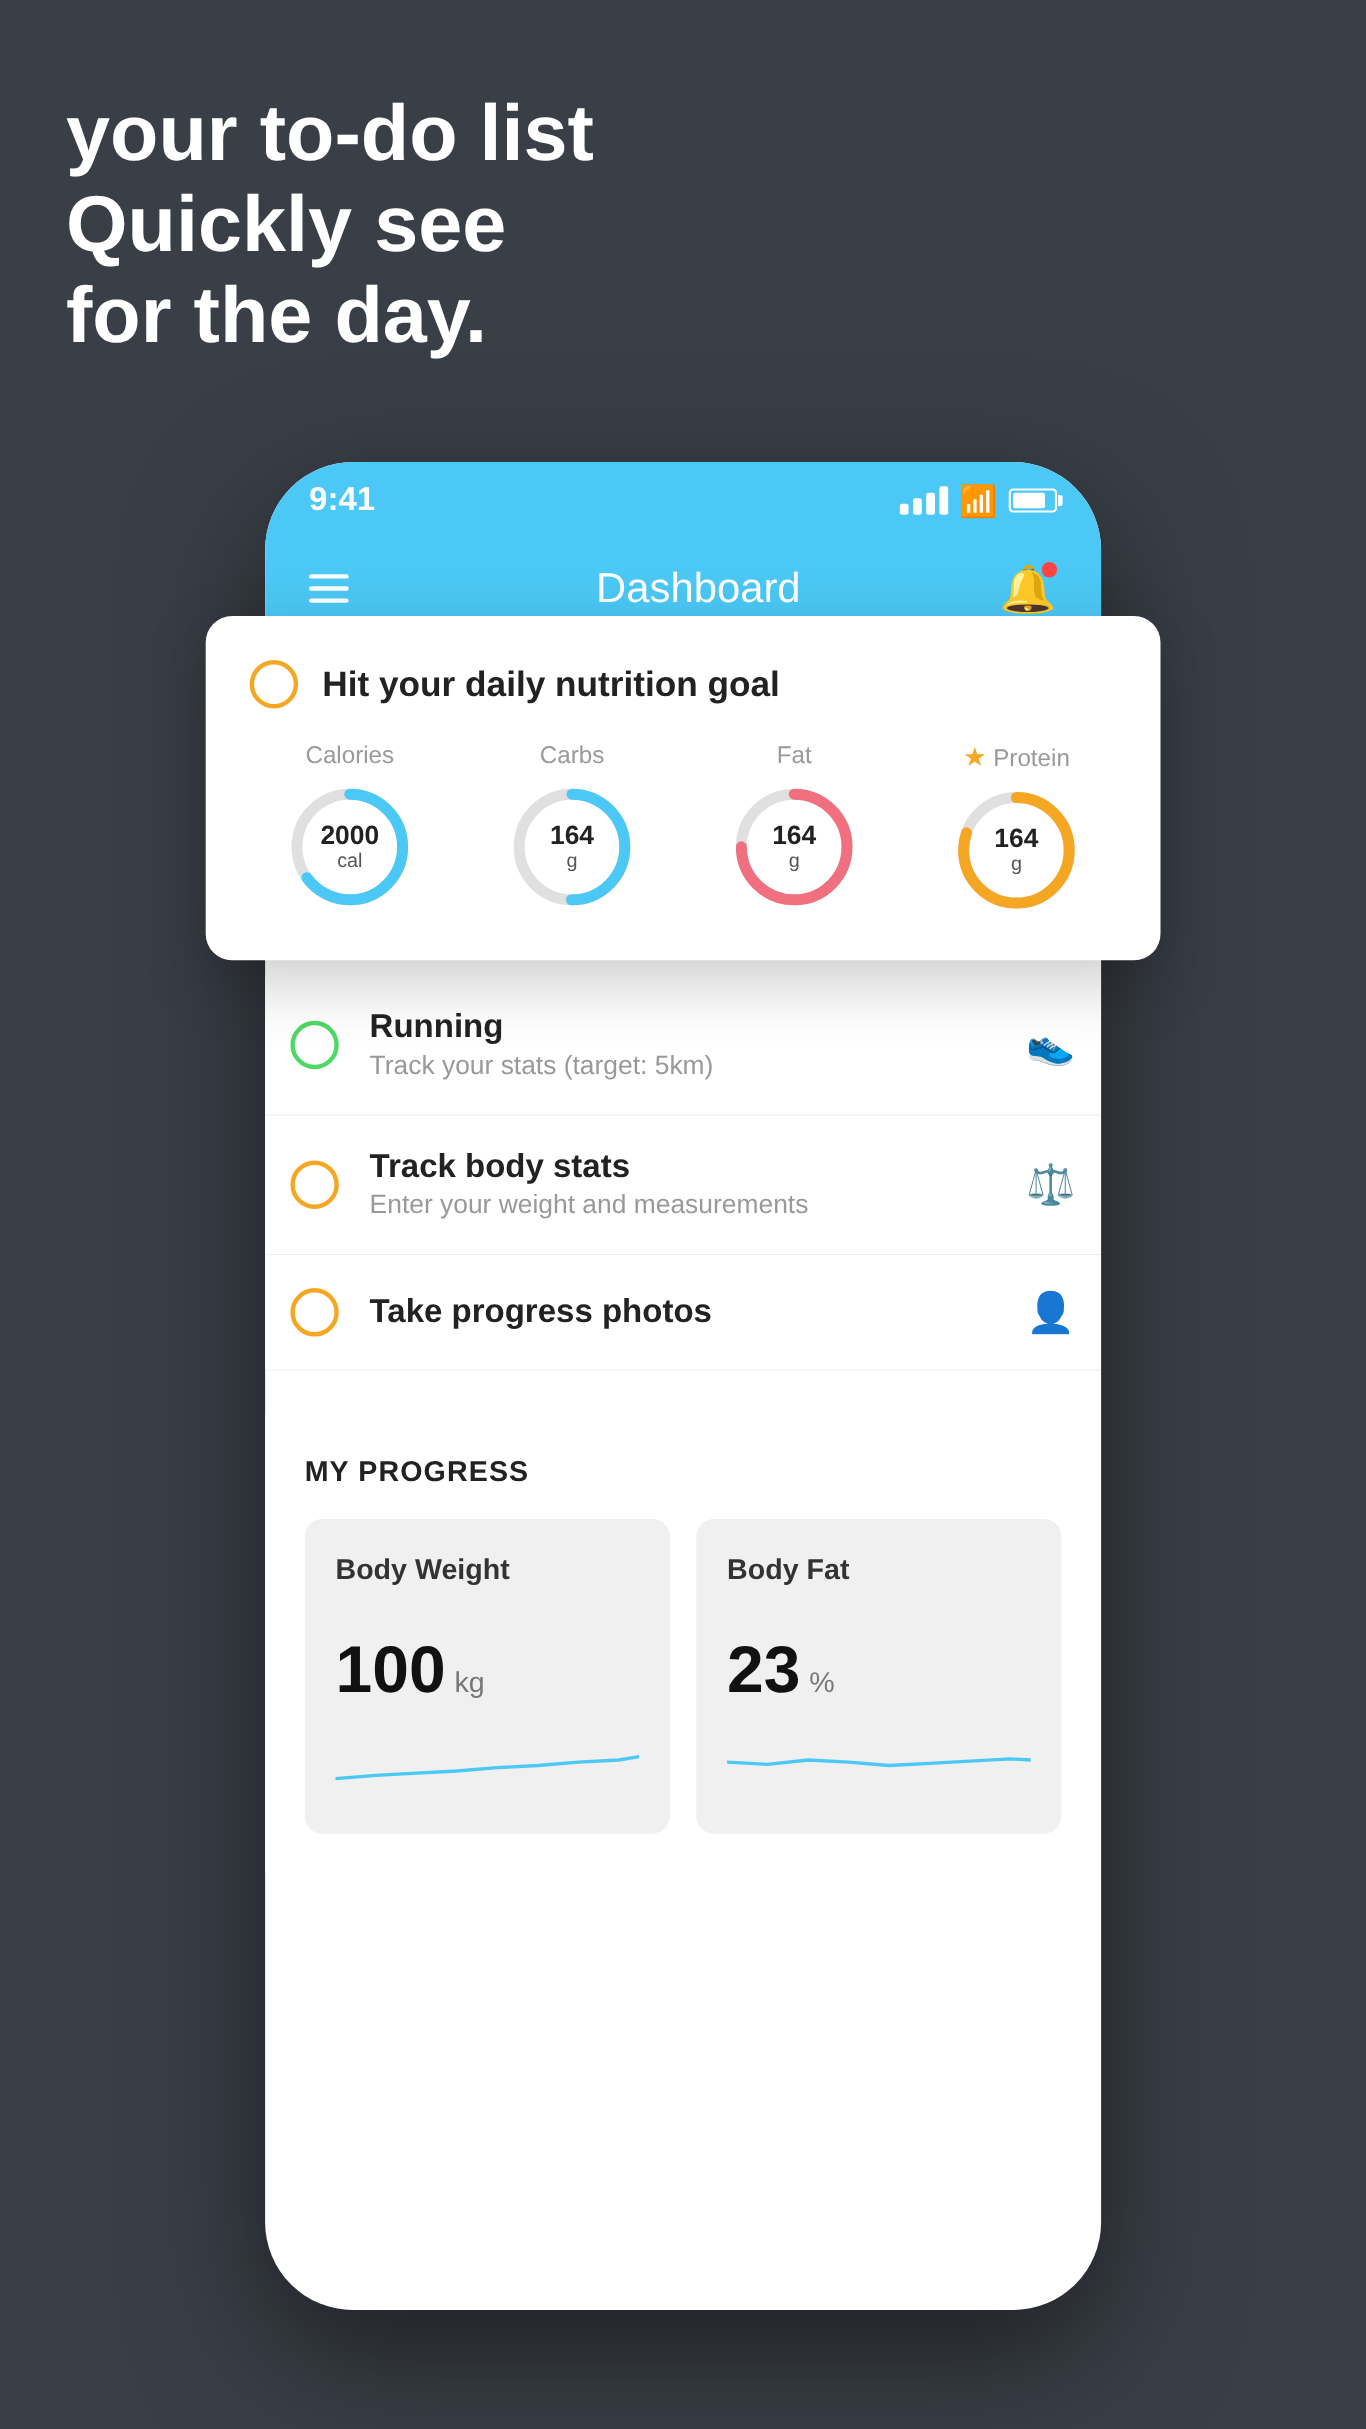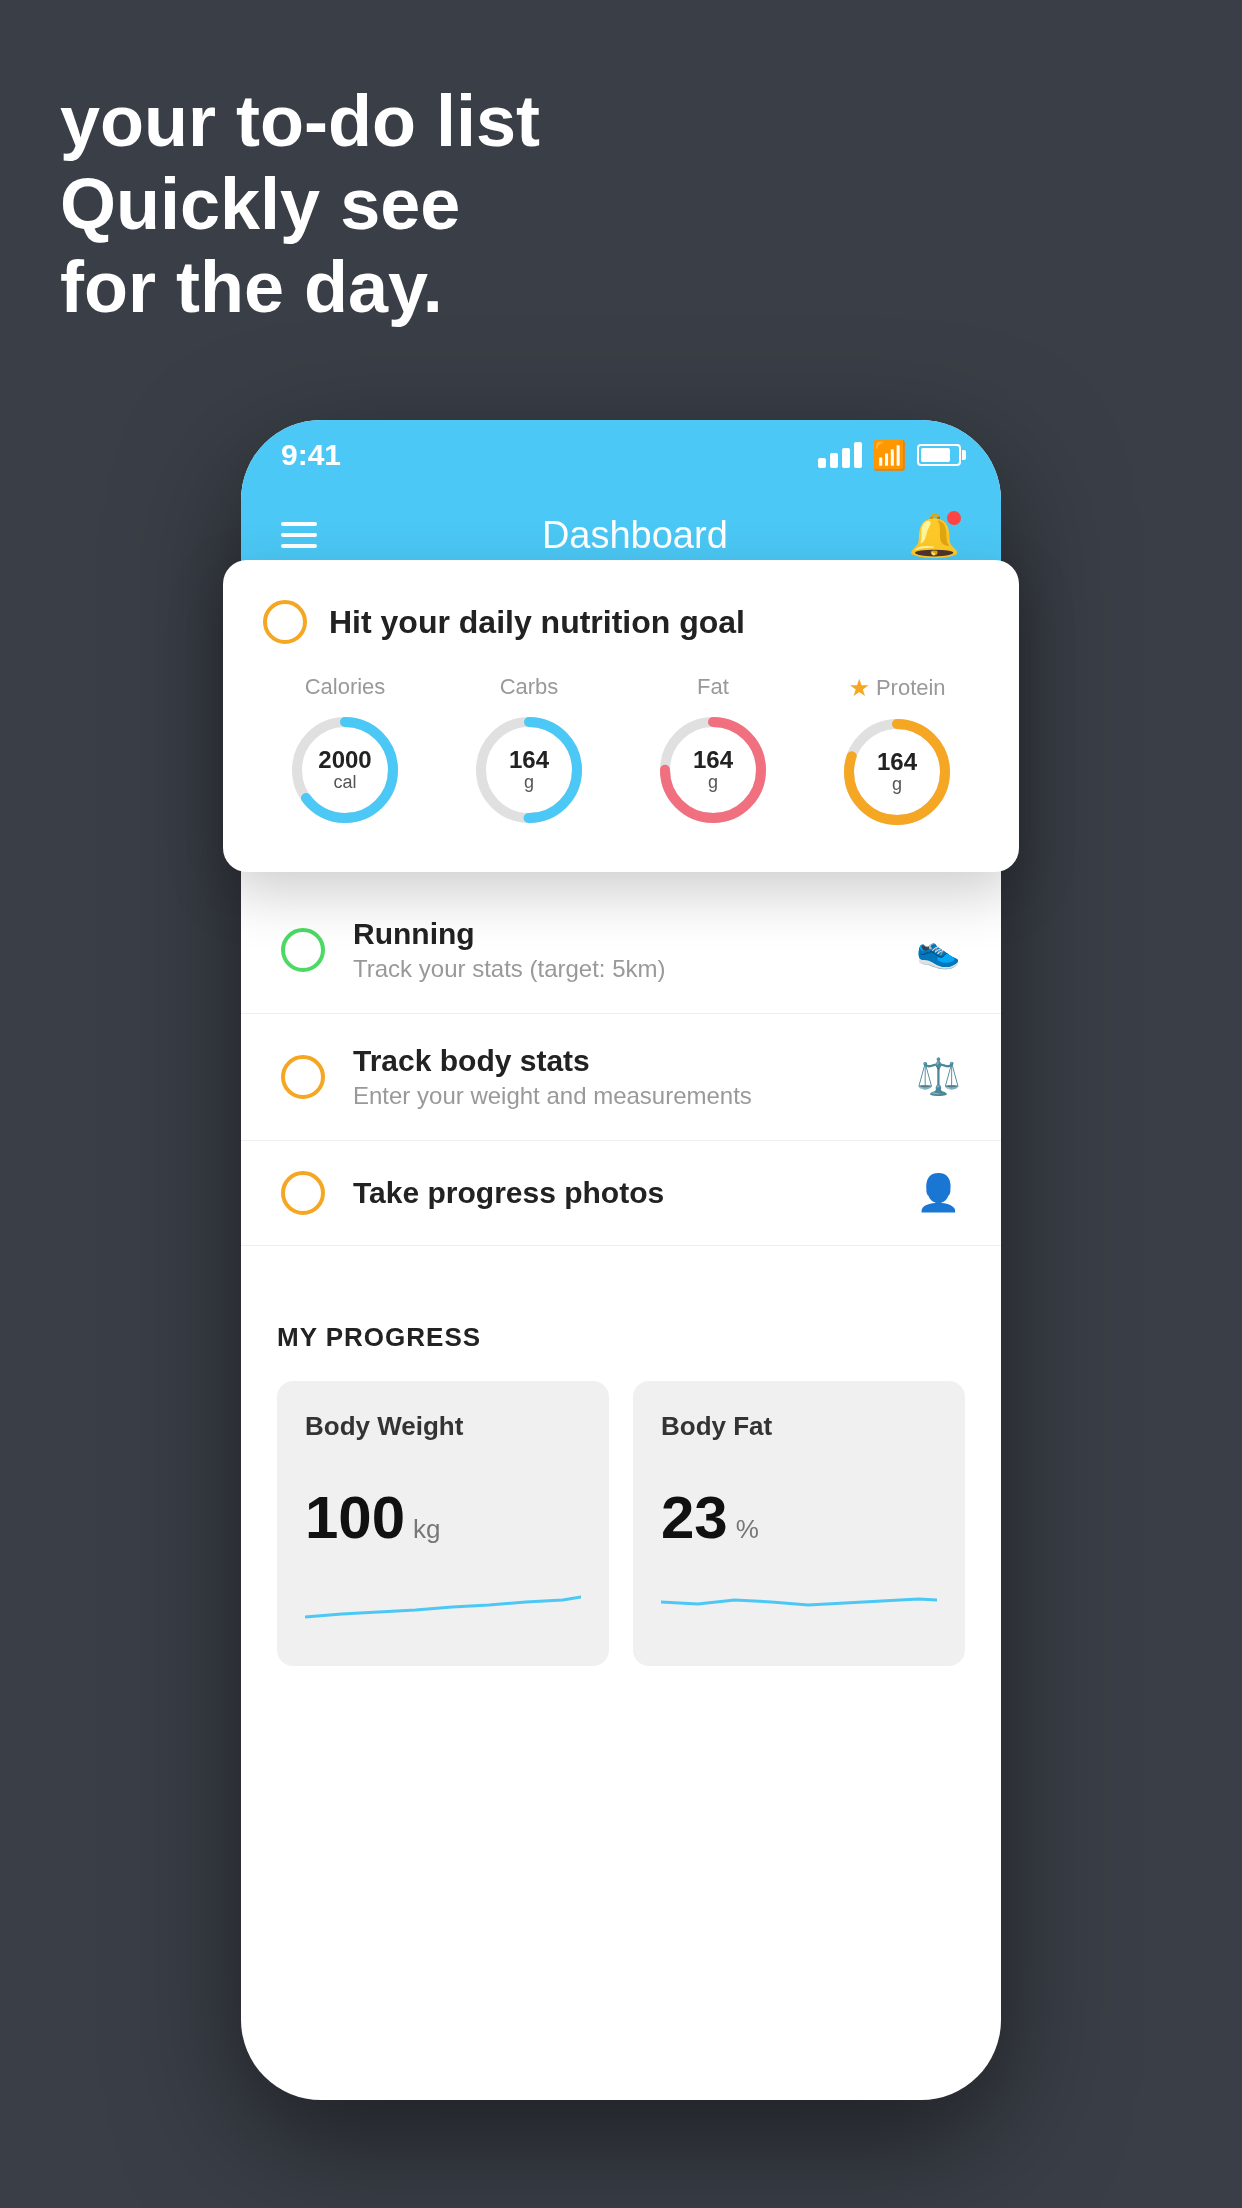--- a/index.html
+++ b/index.html
@@ -153,21 +153,21 @@
       letter-spacing: 1px;
       text-transform: uppercase;
     }
 
     
     .nutrition-card {
       position: absolute;
       top: 560px;
       left: 50%;
       transform: translateX(-50%);
-      width: 796px;
+      width: 868px;
       background: #fff;
       border-radius: 24px;
       padding: 40px;
       box-shadow: 0 20px 60px rgba(0,0,0,0.2);
       z-index: 10;
     }
     .nutrition-card-header {
       display: flex;
       align-items: center;
       gap: 22px;
@@ -238,21 +238,21 @@
     }
 
     
     .list-section {
       background: #fff;
       margin-top: 220px;
     }
     .list-item {
       display: flex;
       align-items: center;
-      padding: 30px 40px;
+      padding: 30px 23px;
       border-bottom: 1px solid #eee;
       gap: 28px;
     }
     .list-radio-green {
       width: 44px;
       height: 44px;
       border-radius: 50%;
       border: 4px solid #4cd964;
       background: #fff;
       flex-shrink: 0;

